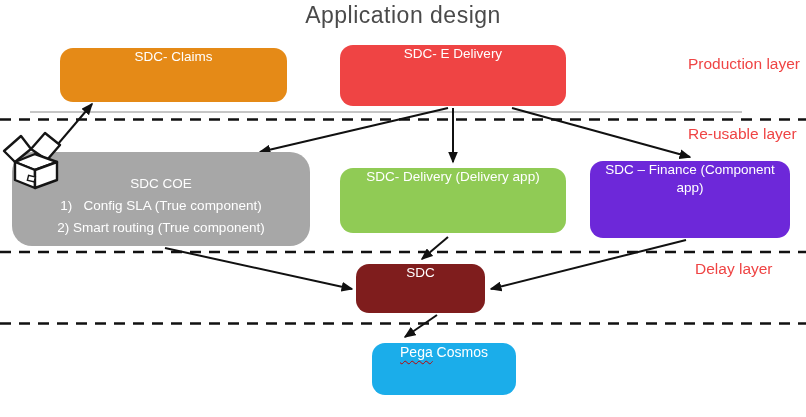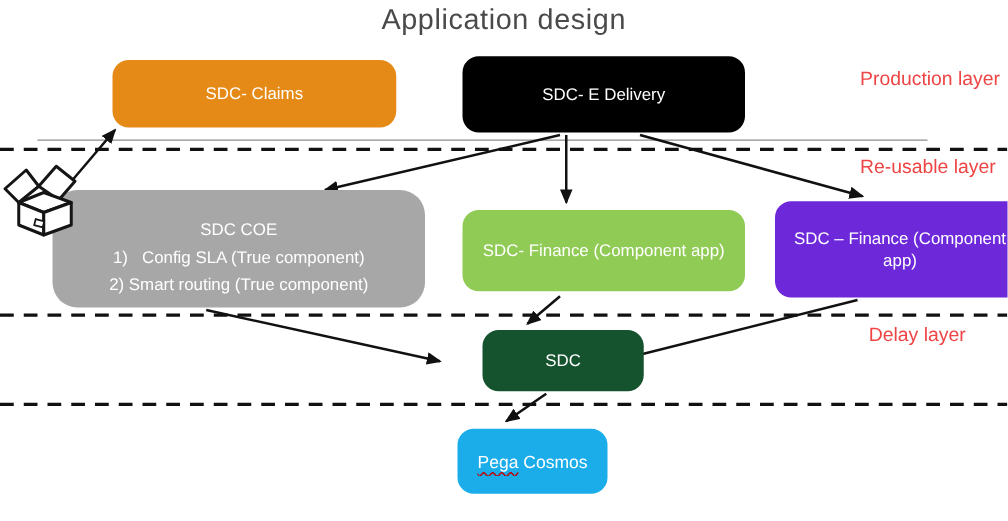--- a/index.html
+++ b/index.html
@@ -10,34 +10,34 @@
   }
   .stage{position:absolute;inset:0;}
   .page-title{
     position:absolute;top:2px;left:0;width:806px;margin:0;
     text-align:center;font-size:23px;font-weight:400;color:#4A4A4A;
     letter-spacing:.5px;
   }
   .overlay{position:absolute;left:0;top:0;width:806px;height:417px;pointer-events:none;}
   .node{
     position:absolute;border-radius:13px;color:#ffffff;
-    display:flex;align-items:center;justify-content:center;
-    text-align:center;font-size:13.5px;line-height:1.3;margin-left:30px;
+    display:flex;justify-content:center;
+    text-align:center;font-size:13.5px;line-height:1.3;
   }
   .node-claims{left:60px;top:48px;width:227px;height:54px;}
   .node-edelivery{left:340px;top:45px;width:226px;height:61px;}
   .node-coe{
     left:12px;top:152px;width:298px;height:94px;
     flex-direction:column;justify-content:flex-start;padding-top:21px;
     box-sizing:border-box;font-size:13.5px;line-height:1.62;border-radius:20px;
   }
   .node-delivery{left:340px;top:168px;width:226px;height:65px;}
   .node-finance{left:590px;top:161px;width:200px;height:77px;}
   .node-sdc{left:356px;top:264px;width:129px;height:49px;}
-  .node-pega{left:336px;top:343px;width:120px;height:52px;font-size:14px;}
+  .node-pega{left:372px;top:343px;width:144px;height:52px;font-size:14px;}
   .layer-label{
     position:absolute;color:#ef4444;font-size:15.5px;white-space:nowrap;
   }
   .label-production{left:688px;top:55px;}
   .label-reusable{left:688px;top:125px;}
   .label-data{left:695px;top:260px;}
   .squiggle{
     text-decoration-line:underline;
     text-decoration-style:wavy;
     text-decoration-color:#C00000;
@@ -73,39 +73,39 @@
     <line x1="165" y1="248" x2="352" y2="289" stroke="#111111" stroke-width="2" marker-end="url(#arrow)"></line>
     <line x1="448" y1="237" x2="422" y2="259" stroke="#111111" stroke-width="2" marker-end="url(#arrow)"></line>
     <line x1="686" y1="240" x2="491" y2="289" stroke="#111111" stroke-width="2" marker-end="url(#arrow)"></line>
     <line x1="437" y1="315" x2="405" y2="337" stroke="#111111" stroke-width="2" marker-end="url(#arrow)"></line>
   </svg>
 
   <div class="node node-claims" style="background: rgb(229, 138, 23);">
     <span>SDC- Claims</span>
   </div>
 
-  <div class="node node-edelivery" style="background: #000000;">
+  <div class="node node-edelivery" style="background: #ef4444;">
     <span>SDC- E Delivery</span>
   </div>
 
   <div class="node node-coe" style="background: rgb(167, 167, 167);">
     <div>SDC COE</div>
     <div>1)&nbsp;&nbsp;&nbsp;Config SLA (True component)</div>
     <div>2) Smart routing (True component)</div>
   </div>
 
   <div class="node node-delivery" style="background: rgb(144, 203, 85);">
-    <span>SDC- Finance (Component app)</span>
+    <span>SDC- Delivery (Delivery app)</span>
   </div>
 
   <div class="node node-finance" style="background: #6d28d9;">
     <span>SDC – Finance (Component app)</span>
   </div>
 
-  <div class="node node-sdc" style="background: #14532d;">
+  <div class="node node-sdc" style="background: #7f1d1d;">
     <span>SDC</span>
   </div>
 
   <div class="node node-pega" style="background: rgb(27, 173, 234);">
     <span><span class="squiggle">Pega</span><span>&nbsp;Cosmos</span></span>
   </div>
 
   <div class="layer-label label-production">Production layer</div>
   <div class="layer-label label-reusable">Re-usable layer</div>
   <div class="layer-label label-data">Delay layer</div>

